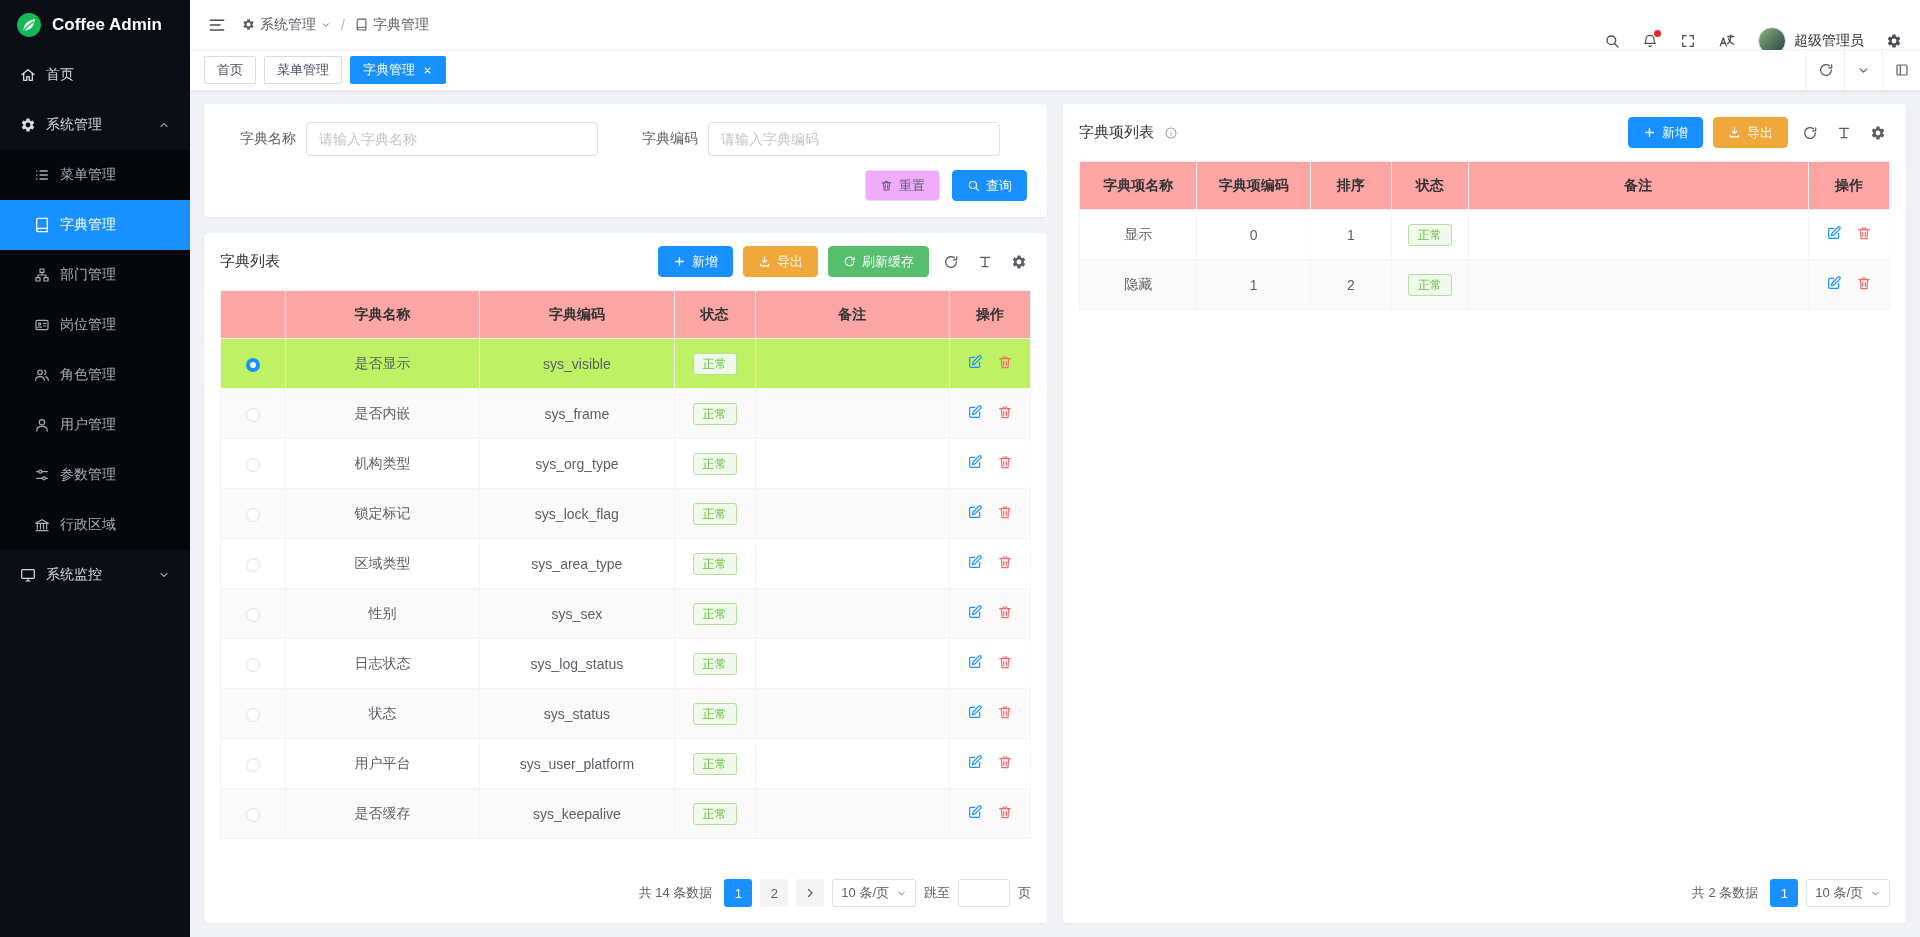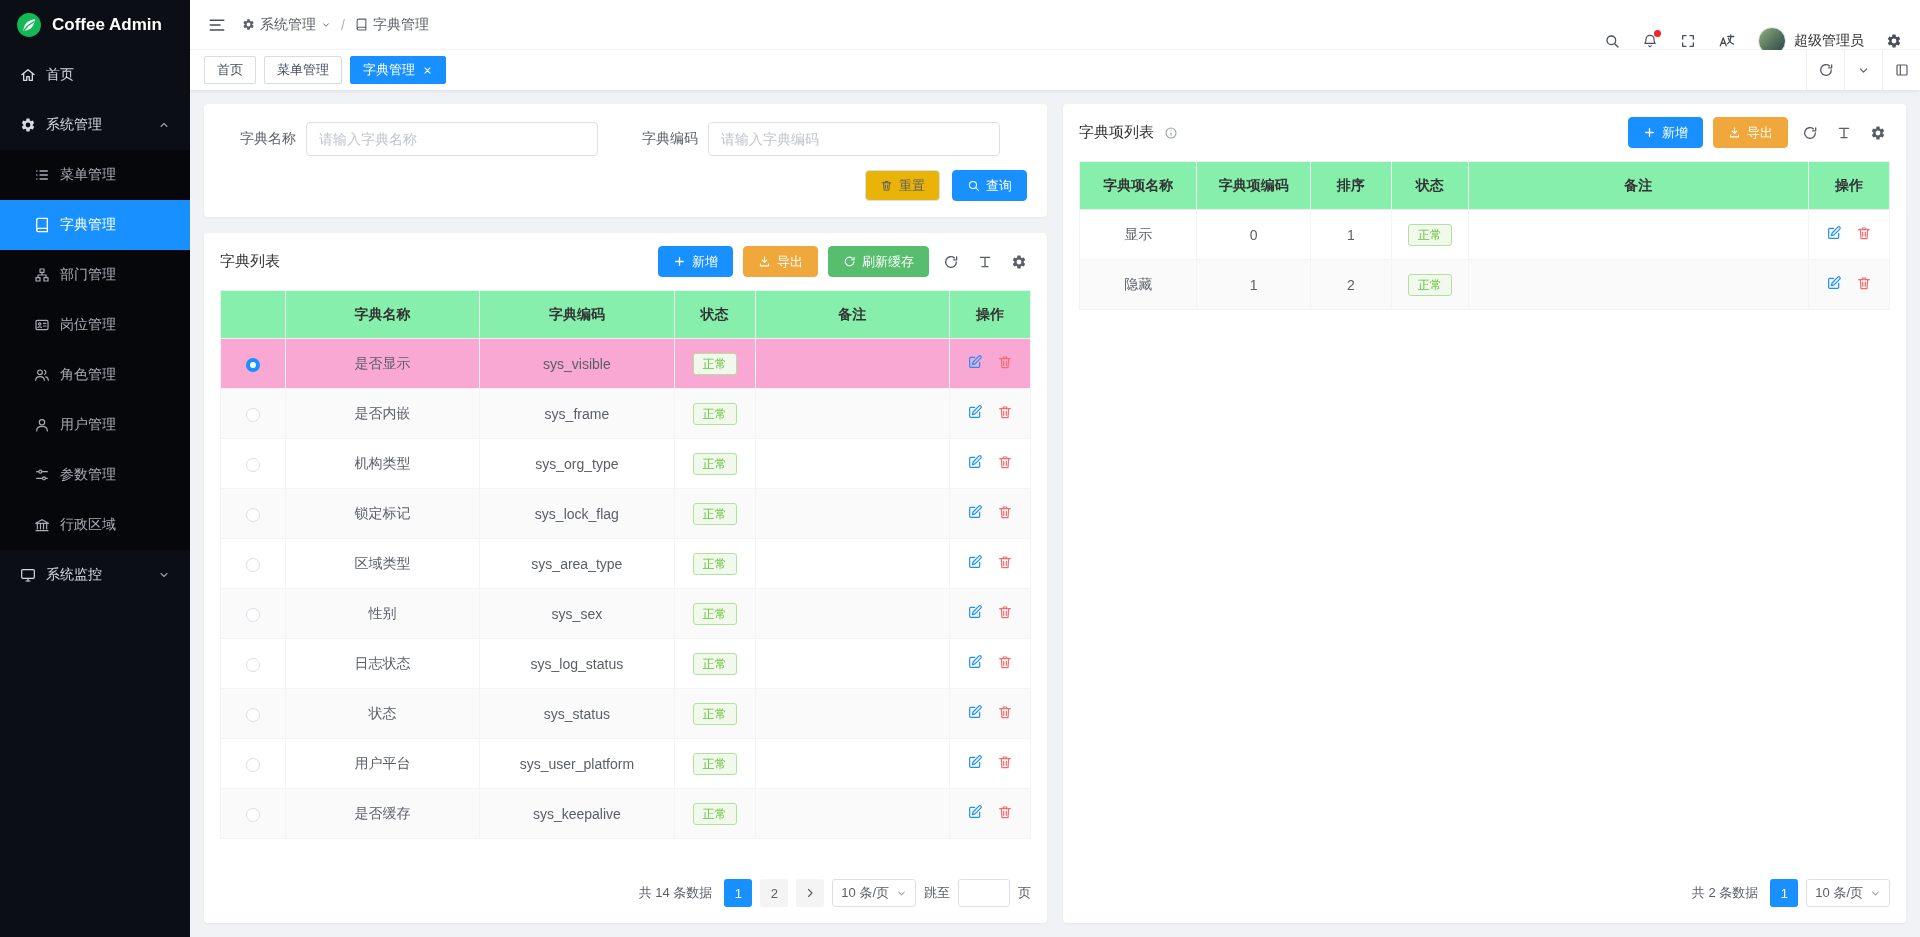--- a/index.html
+++ b/index.html
@@ -55,39 +55,39 @@
   
   .search-card { padding:18px 20px 16px; flex:none; }
   .form-row { display:flex; gap:28px; }
   .form-item { display:flex; align-items:center; gap:10px; }
   .form-label { width:72px; text-align:right; color:#5a5e66; font-size:14px; flex:none; }
   .input { width:292px; height:34px; border:1px solid #dcdfe6; border-radius:4px; padding:0 12px; font-size:14px; color:#303133; outline:none; font-family:inherit; }
   .input::placeholder { color:#c0c4cc; }
   .form-actions { display:flex; justify-content:flex-end; gap:12px; margin-top:14px; }
 
   
-  .btn { height:31px; padding:0 14px; border-radius:4px; border:1px solid #dcdfe6; background:#eab308; display:inline-flex; align-items:center; gap:6px; font-size:13px; color:#5a5e66; cursor:pointer; font-family:inherit; }
+  .btn { height:31px; padding:0 14px; border-radius:4px; border:1px solid #dcdfe6; background:#f0abfc; display:inline-flex; align-items:center; gap:6px; font-size:13px; color:#5a5e66; cursor:pointer; font-family:inherit; }
   .btn-primary { background:#1890ff; border-color:#1890ff; color:#fff; }
   .btn-warning { background:#f0a73c; border-color:#f0a73c; color:#fff; }
   .btn-success { background:#57be6e; border-color:#57be6e; color:#fff; }
 
   
   .list-card { flex:1; min-height:0; display:flex; flex-direction:column; }
   .card-head { display:flex; align-items:center; gap:10px; padding:13px 16px; }
   .card-title { font-size:15px; font-weight:normal; color:#303133; }
   .info-ic { color:#9aa0a8; width:14px; height:14px; }
   .card-tools { margin-left:auto; display:flex; align-items:center; gap:10px; }
   .tool-icon { color:#5a5e66; width:24px; height:24px; display:flex; align-items:center; justify-content:center; cursor:pointer; }
 
   
   .tbl { width:calc(100% - 32px); margin:0 16px; border-collapse:collapse; table-layout:fixed; font-size:14px; }
-  .tbl th { height:48px; background:#86efac; font-weight:bold; color:#333; border:1px solid #efefef; text-align:center; font-size:14px; }
+  .tbl th { height:48px; background:#fca5a5; font-weight:bold; color:#333; border:1px solid #efefef; text-align:center; font-size:14px; }
   .tbl td { height:50px; border:1px solid #f4f4f4; text-align:center; color:#5a5e66; }
   .tbl tbody tr:nth-child(even) td { background:#fafafa; }
-  .tbl tbody tr.selected td { background:#f9a8d4; }
+  .tbl tbody tr.selected td { background:#bef264; }
 
   .radio { display:inline-block; width:14px; height:14px; border-radius:50%; border:1px solid #dcdfe6; background:#fff; vertical-align:middle; cursor:pointer; }
   .radio.checked { border:4px solid #1890ff; }
 
   .tag-success { display:inline-block; padding:2px 9px; font-size:12px; line-height:16px; color:#67c23a; background:#f0f9eb; border:1px solid #b3e19d; border-radius:3px; }
 
   .ops { display:inline-flex; align-items:center; gap:14px; }
   .op-edit { color:#1890ff; cursor:pointer; }
   .op-del { color:#f56c6c; cursor:pointer; }
 

